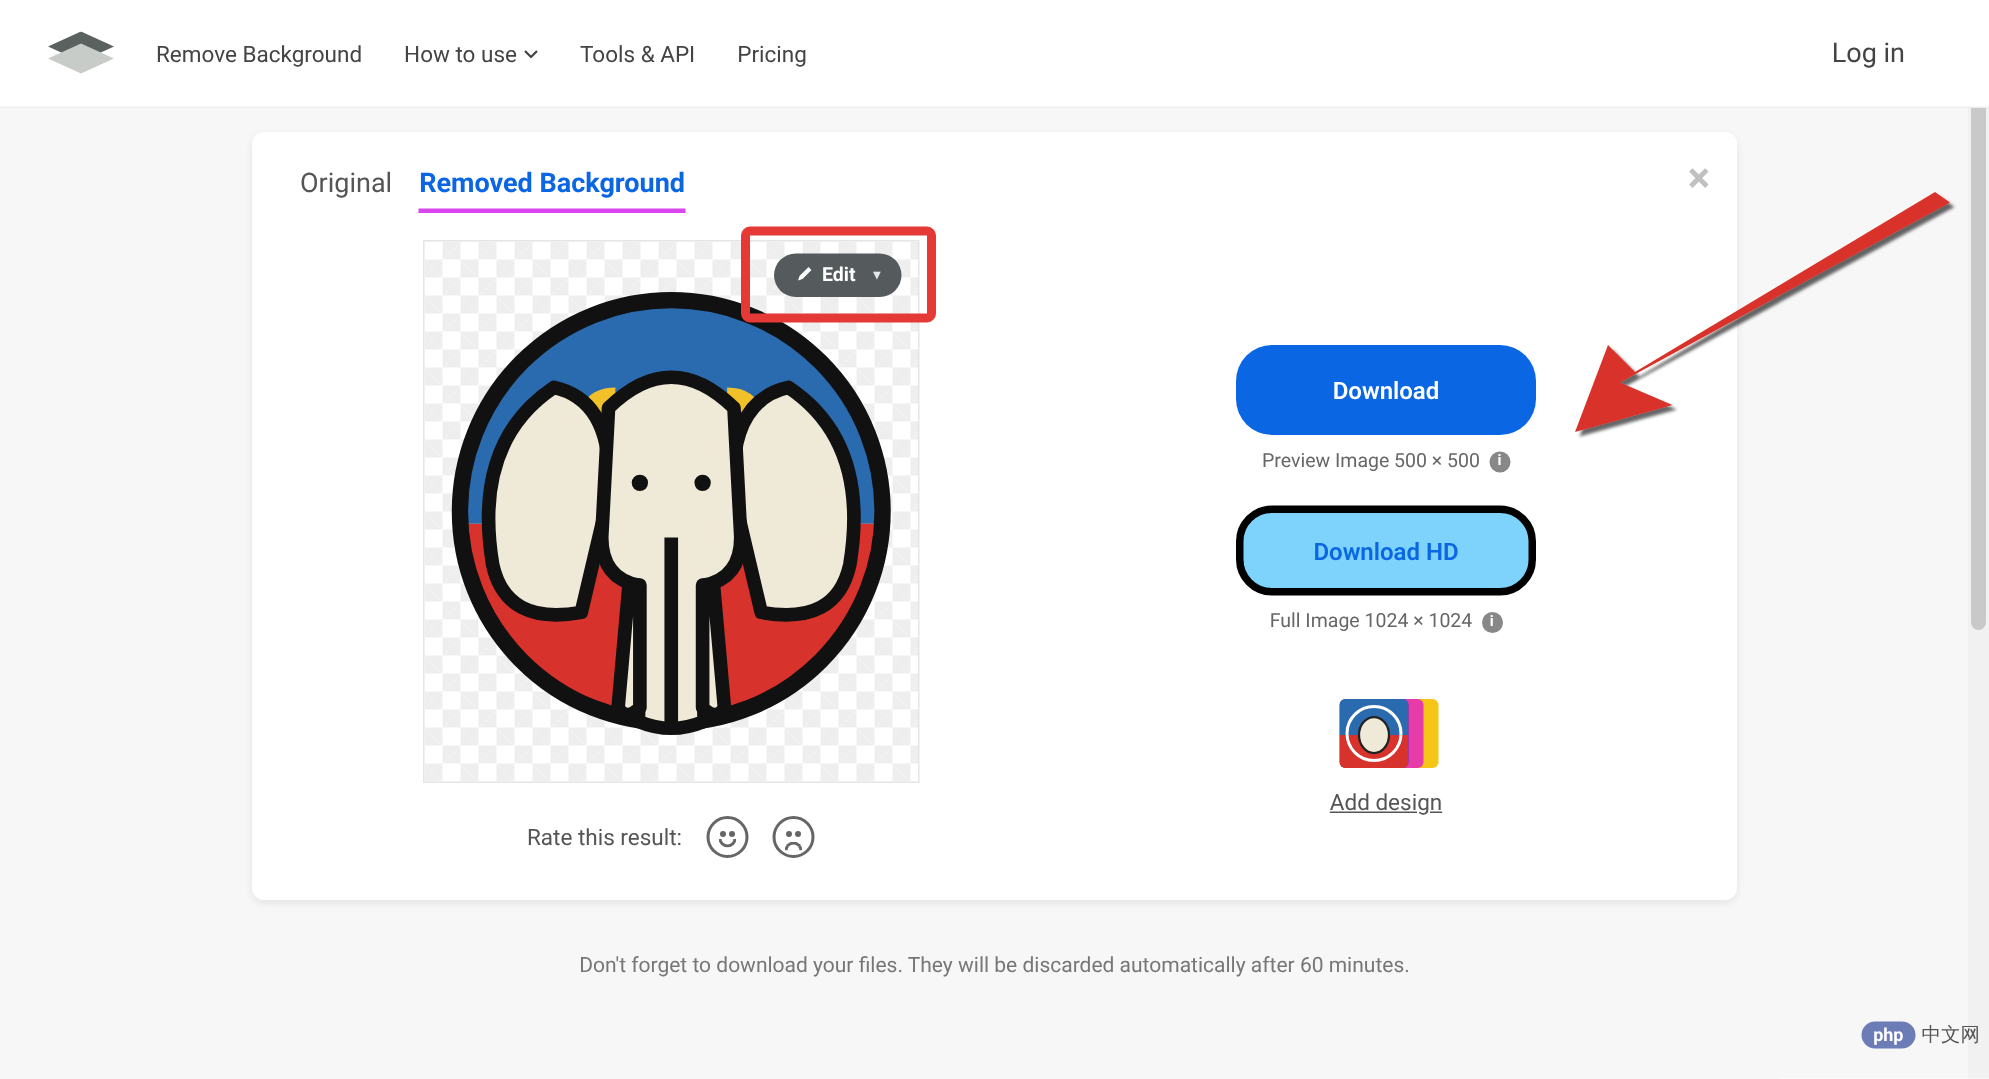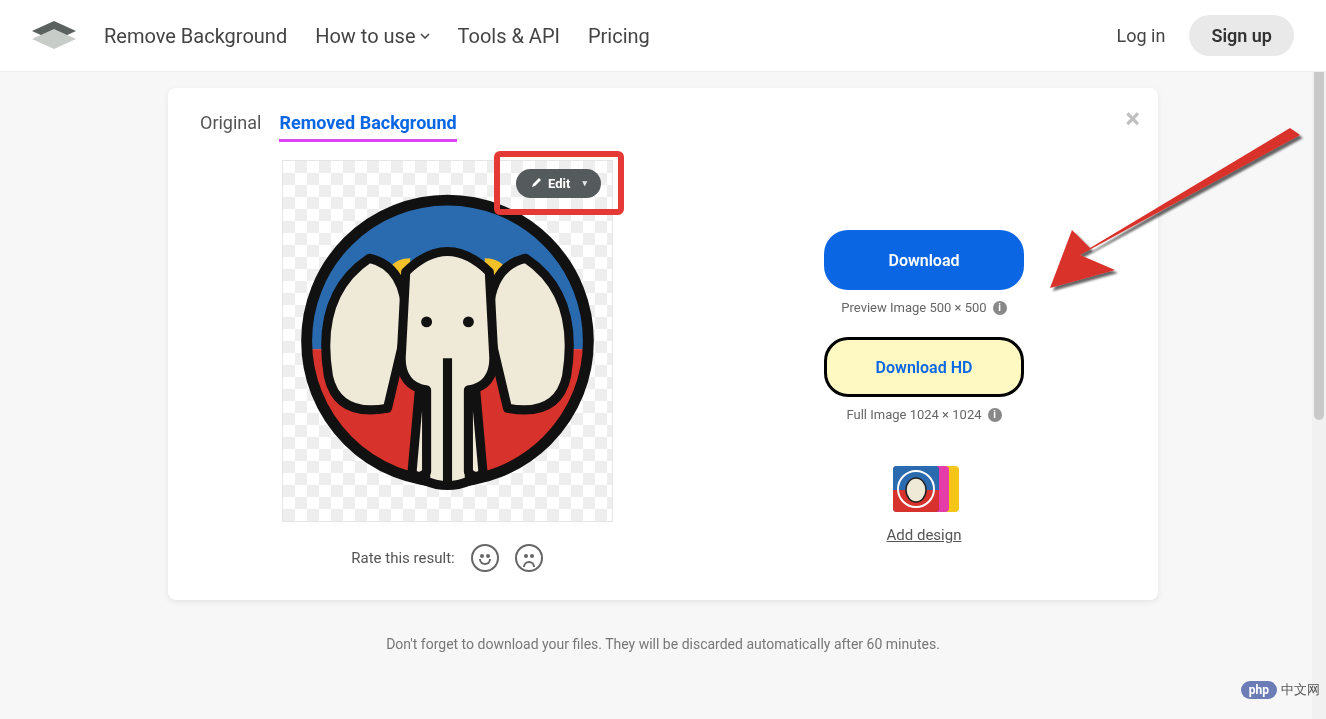--- a/index.html
+++ b/index.html
@@ -20,21 +20,21 @@
     align-items: center;
     padding: 0 32px;
     border-bottom: 1px solid #eee;
     position: relative;
     z-index: 10;
   }
   .logo { display: flex; align-items: center; gap: 8px; margin-right: 28px; }
   .logo-text { font-size: 30px; font-weight: 700; color: #5a615f; letter-spacing: -1px; }
   .logo-text .bg { color: #c7ccc9; font-weight: 700; }
   .nav { display: flex; align-items: center; gap: 28px; }
-  .nav-item { font-size: 20px; color: #444; cursor: pointer; display:flex; align-items:center; gap:4px;}
+  .nav-item { font-size: 15px; color: #444; cursor: pointer; display:flex; align-items:center; gap:4px;}
   .spacer { flex: 1; }
   .login { font-size: 18px; color: #444; margin-right: 24px; cursor:pointer;}
   .signup-btn {
     background: #e9e9e9; border-radius: 24px; padding: 10px 22px;
     font-size: 18px; font-weight: 600; color: #333; cursor:pointer;
   }
 
   
   .card {
     background: #fff;
@@ -100,21 +100,21 @@
   .frown .mouth{ position:absolute; bottom:3px; left:6px; width:12px; height:6px; border:2px solid #666; border-bottom:none; border-radius:12px 12px 0 0;}
 
   
   .actions { width: 300px; display:flex; flex-direction:column; align-items:center; padding-top: 70px;}
   .btn {
     width: 200px; height: 60px; border-radius: 24px;
     display:flex; align-items:center; justify-content:center;
     font-size: 16px; font-weight: 600; cursor:pointer;
   }
   .btn-primary { background:#0b66e4; color:#fff; }
-  .btn-outline { background:#fef9c3; color:#0b66e4; border:3px solid #000000; }
+  .btn-outline { background:#7dd3fc; color:#0b66e4; border:5px solid #000000; }
   .sub { font-size: 13px; color:#666; margin-top:10px; display:flex; align-items:center; gap:6px;}
   .info-dot{ width:14px;height:14px;border-radius:50%;background:#888;color:#fff;font-size:10px;display:inline-flex;align-items:center;justify-content:center;font-weight:bold;}
   .gap { height: 22px; }
 
   .add-design { display:flex; align-items:center; gap:14px; margin-top: 44px; cursor:pointer;flex-direction:column;}
   .thumbs { position:relative; width:70px; height:46px;}
   .thumb { position:absolute; width:46px; height:46px; border-radius:4px; }
   .thumb.t3{ right:0; top:0; background:#f5c518;}
   .thumb.t2{ right:10px; top:0; background:#e63caa;}
   .thumb.t1{ right:20px; top:0; background:#5a2ea6; overflow:hidden;}
@@ -168,21 +168,20 @@
       <span>How to use</span>
       <svg width="10" height="6" viewBox="0 0 10 6">
           <path d="M1 1l4 4 4-4" stroke="#444" stroke-width="1.5" fill="none"></path>
         </svg>
     </div>
     <div class="nav-item">Tools &amp; API</div>
     <div class="nav-item">Pricing</div>
   </div>
   <div class="spacer"></div>
   <div class="login">Log in</div>
-  <div class="signup-btn">Sign up</div>
 </div>
 
 <div class="card">
   <div class="close-x">×</div>
 
   <div class="tabs">
     <div class="tab">Original</div>
     <div class="tab active">Removed Background</div>
   </div>
 

